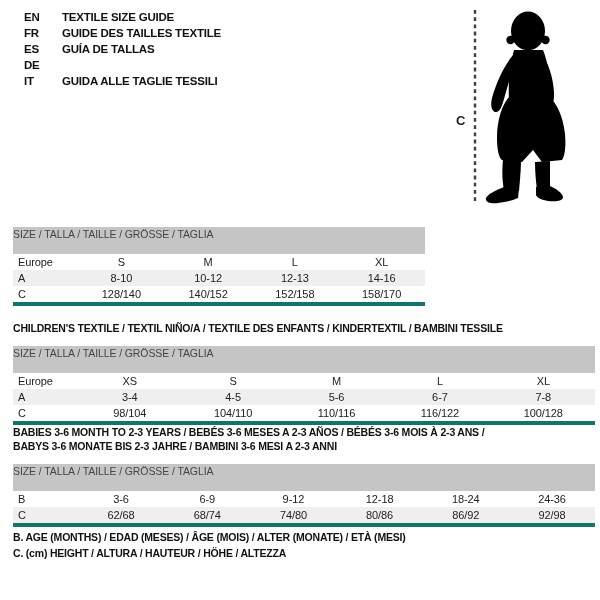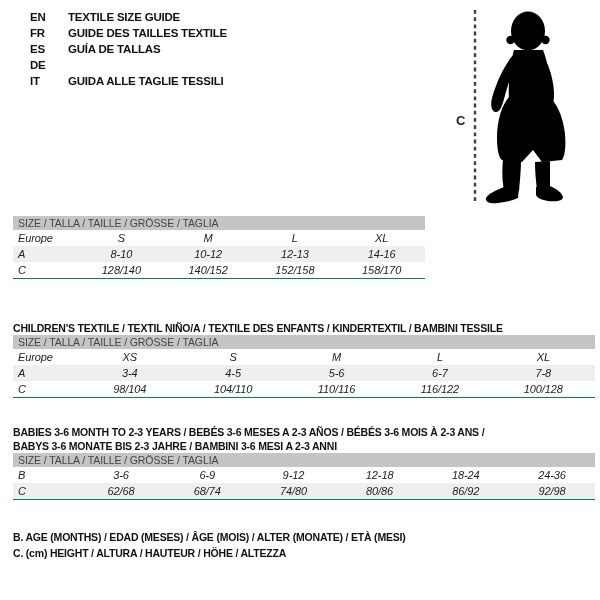--- a/index.html
+++ b/index.html
@@ -1,34 +1,34 @@
 <!DOCTYPE html>
 <html><head>
 <meta charset="utf-8">
 <style>
   html,body{margin:0;padding:0;}
   body{
     width:600px;height:600px;position:relative;background:#fff;overflow:hidden;
     font-family:"Liberation Sans","DejaVu Sans",sans-serif;color:#111;
   }
   
-  .lang-block{position:absolute;left:30px;top:9px;}
+  .lang-block{position:absolute;left:24px;top:9px;}
   .lang-row{display:flex;height:16px;line-height:16px;font-size:11.5px;font-weight:bold;letter-spacing:-0.2px;}
   .lang-code{width:38px;}
   
   .figure{position:absolute;left:440px;top:5px;}
   
   .section{position:absolute;left:13px;}
   .sec-junior{top:216px;width:412px;}
   .sec-children{top:321px;width:582px;}
   .sec-babies{top:425px;width:582px;}
   .tbl-title{font-weight:bold;font-size:10.5px;line-height:14px;letter-spacing:-0.2px;white-space:nowrap;color:var(--title-text,#111);}
-  .band{height:14px;line-height:15px;background:var(--band,#c5c5c5);color:var(--band-text,#454545);
-        font-size:10.5px;padding-left:5px;letter-spacing:-0.1px;}
-  .rows{border-bottom:1px solid #0f766e;font-style:italic;}
+  .band{margin-top:11px;height:27px;line-height:15px;background:var(--band,#c5c5c5);color:var(--band-text,#454545);
+        font-size:10.5px;letter-spacing:-0.1px;}
+  .rows{border-bottom:4px solid #0f766e;}
   .trow{display:flex;height:16px;line-height:16px;font-size:11px;color:var(--body-text,#222);letter-spacing:-0.1px;}
   .trow.shaded{background:var(--row-shaded,#efefef);}
   .trow .lbl{width:65px;padding-left:5px;box-sizing:border-box;}
   .trow .val{flex:1;text-align:center;}
   
   .legend{position:absolute;left:13px;top:529px;}
   .legend-line{font-weight:bold;font-size:10.5px;line-height:16px;letter-spacing:-0.2px;white-space:nowrap;color:var(--title-text,#111);}
 </style>
 </head>
 <body style="--band: #c5c5c5; --row-shaded: #efefef; --title-text: #111111; --band-text: #454545; --body-text: #222222;">

